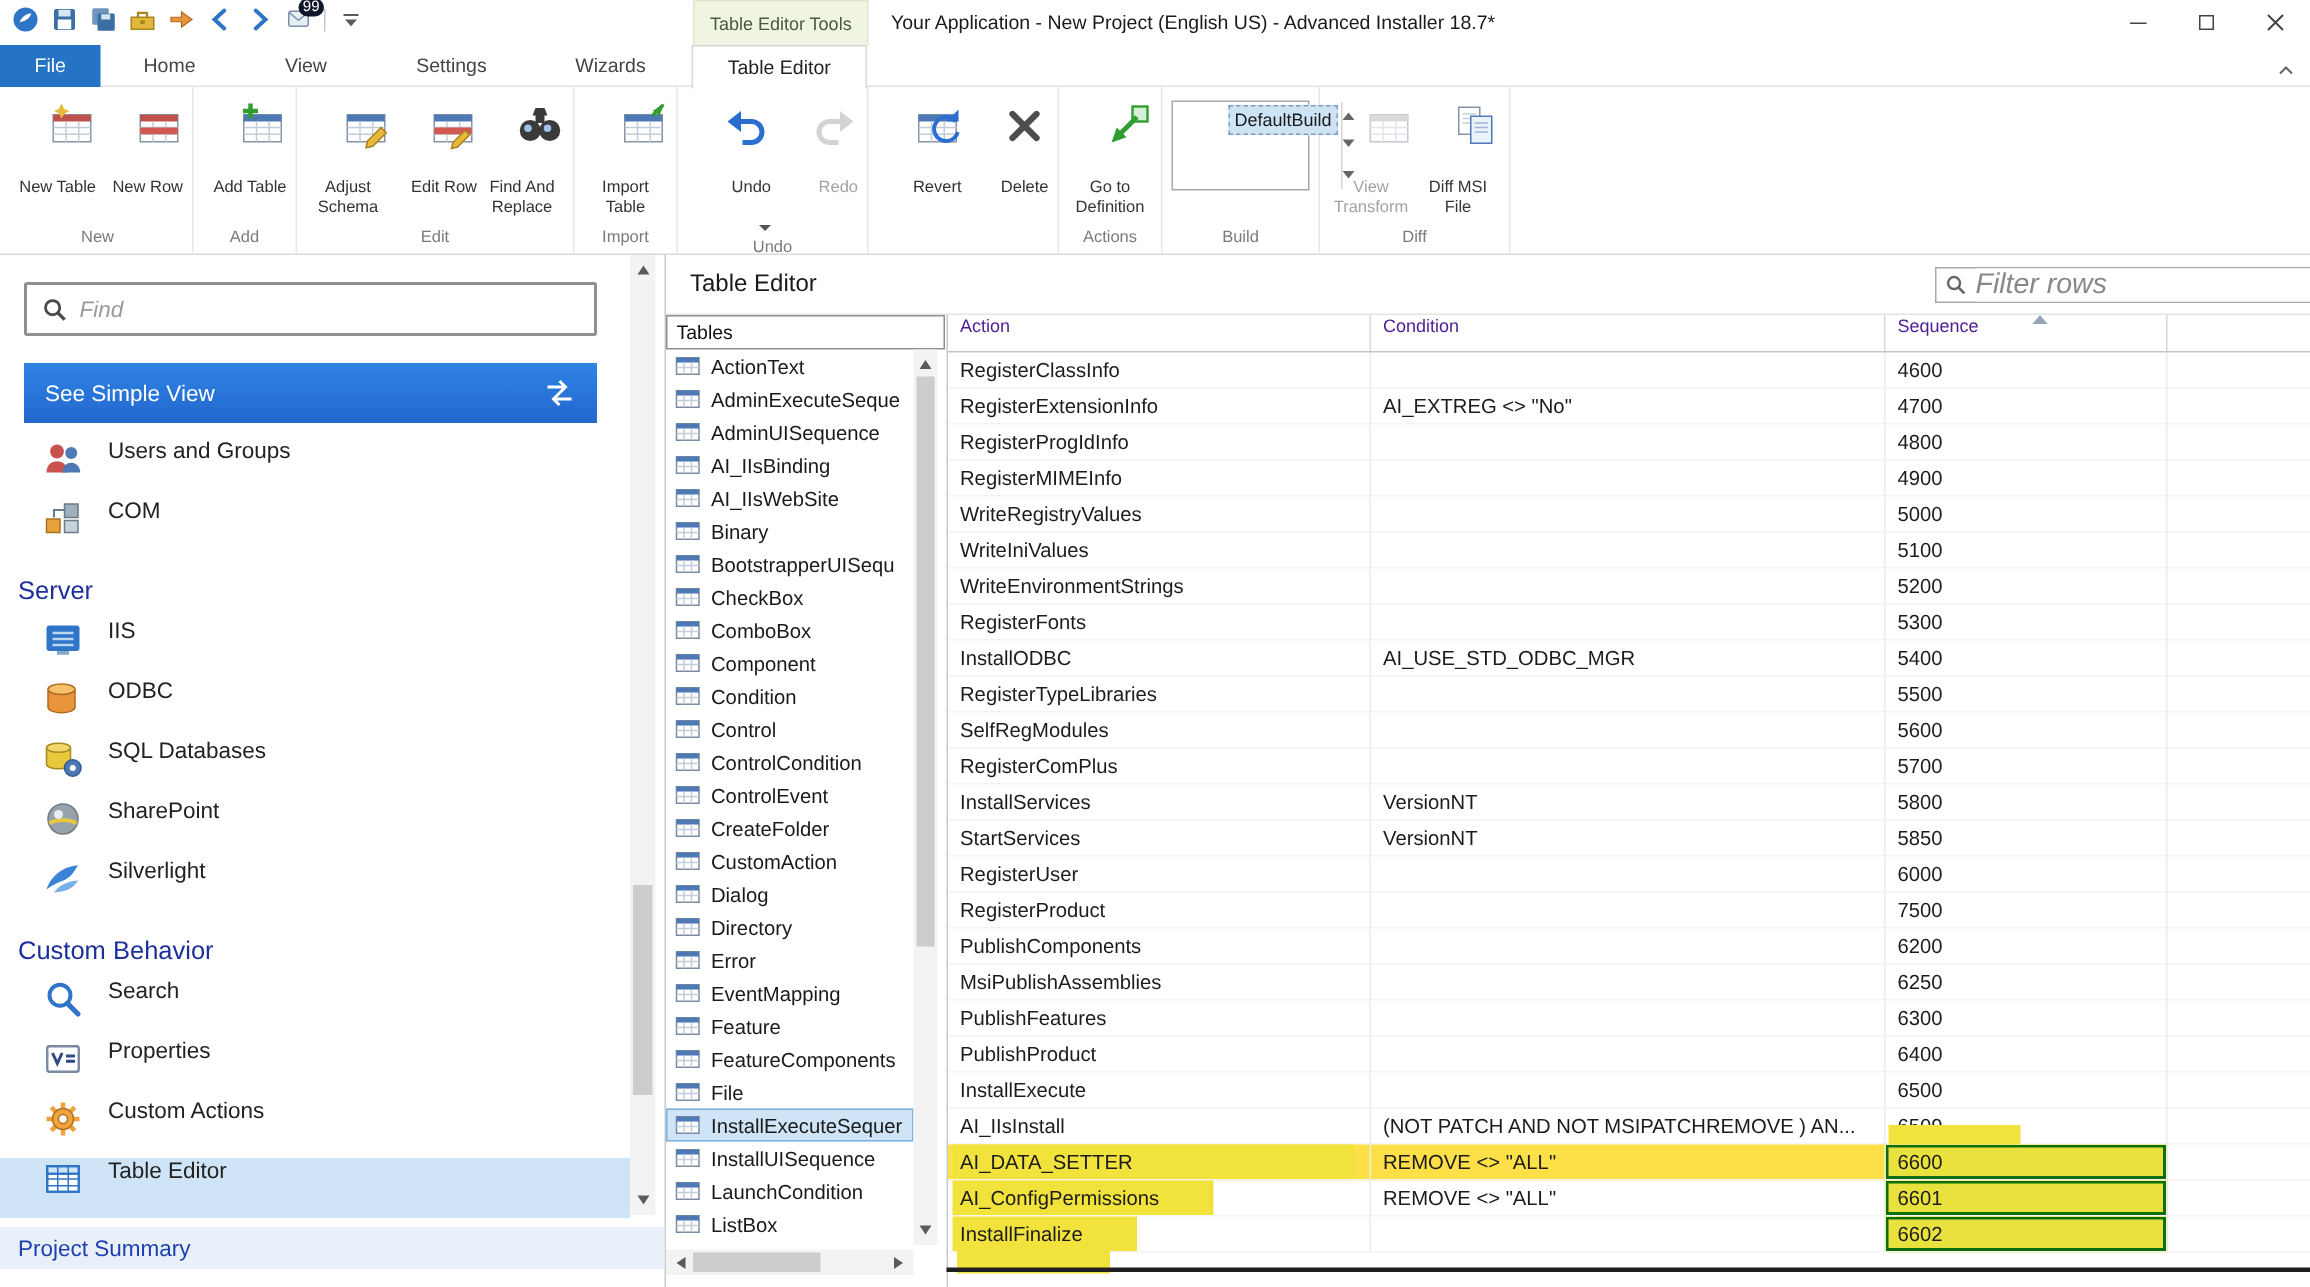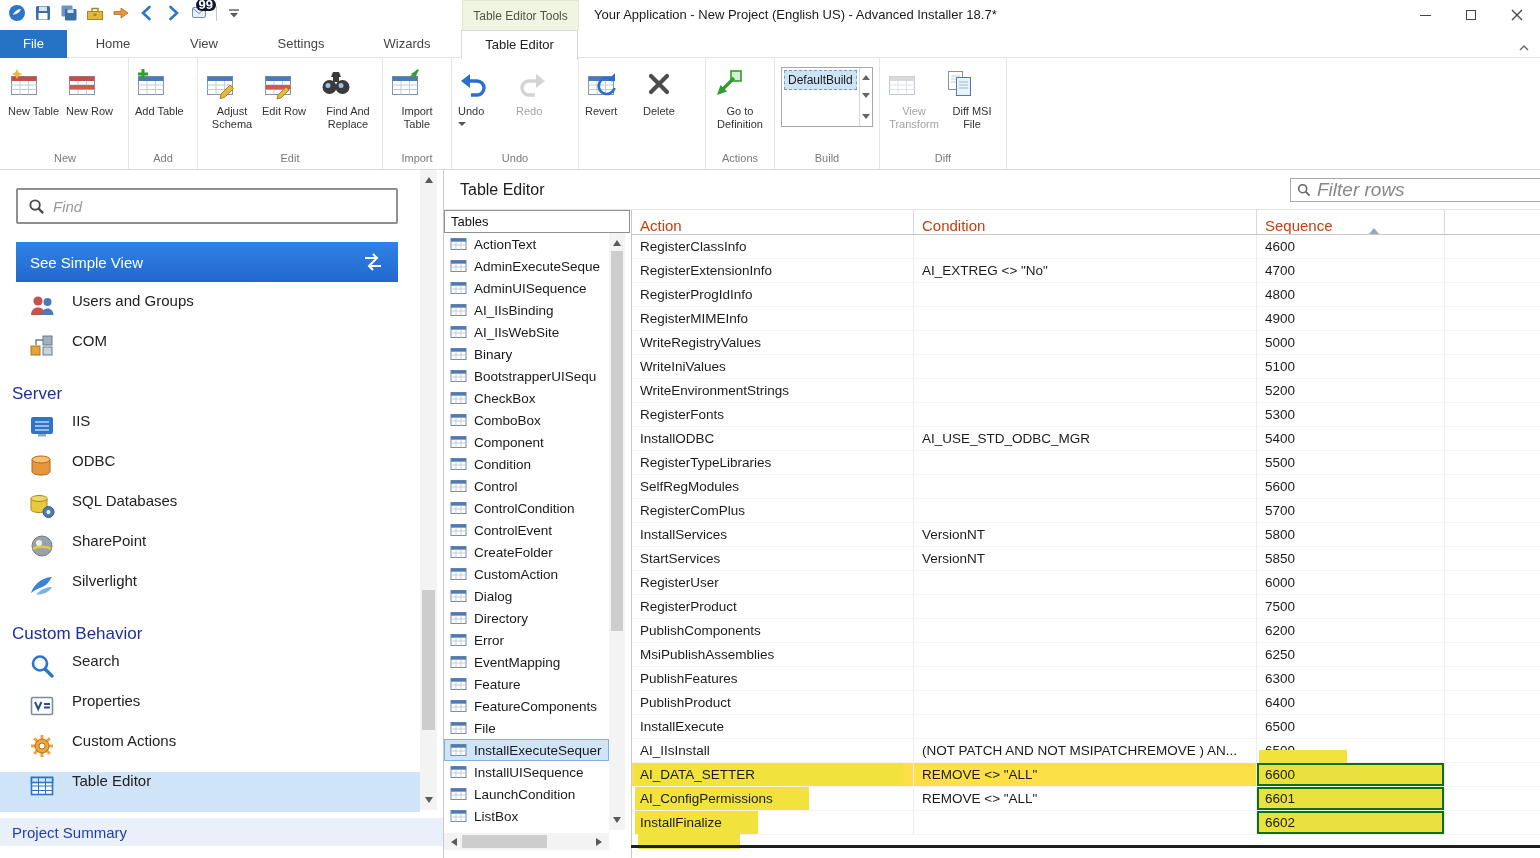--- a/index.html
+++ b/index.html
@@ -8,21 +8,21 @@
          font-family:"Liberation Sans", sans-serif; color:#1a1a1a; }
   .icon svg { display:block; }
 
   
   #titlebar { position:absolute; left:0; top:0; right:0; height:30px; background:#fff; }
   #qat { position:absolute; left:8px; top:4px; display:flex; align-items:center; gap:8px; }
   #qat .icon svg { width:18px; height:18px; }
   .qat-sep { width:1px; height:15px; background:#c6c6c6; }
   .qat-msg { position:relative; }
   .qat-badge { position:absolute; top:-5px; right:-8px; background:#0f172a; color:#fff;
-               font-size:13px; line-height:12px; padding:0 3px; border-radius:7px; font-weight:bold; }
+               font-size:10px; line-height:12px; padding:0 3px; border-radius:7px; font-weight:normal; }
   #ctx-tab { position:absolute; left:462px; top:0; width:117px; height:30px; background:#eff5e1;
              border:1px solid #e0e8cf; border-bottom:none; text-align:center; line-height:30px;
              font-size:12px; color:#4c5740; }
   #win-title { position:absolute; left:594px; top:0; height:30px; line-height:30px; font-size:13px; color:#1a1a1a; white-space:nowrap; }
   #win-controls { position:absolute; right:0; top:0; display:flex; }
   .win-btn { width:46px; height:30px; display:flex; align-items:center; justify-content:center; }
   .glyph-min { width:11px; height:1px; background:#444; display:block; }
   .glyph-max { width:10px; height:10px; border:1px solid #444; display:block; }
   .win-btn svg { width:12px; height:12px; }
 
@@ -39,27 +39,27 @@
   .tab.accent { background:#2673c5; color:#fff; }
   .tab.active { background:#fff; border:1px solid #d8d8d8; border-bottom:none; height:29px; position:relative; z-index:2; color:#222; }
 
   
   #ribbon { position:absolute; left:0; top:58px; right:0; height:112px; background:#fff;
             border-bottom:1px solid #d9d9d9; }
   #ribbon-groups { display:flex; height:100%; padding-left:2px; }
   .rgroup { display:flex; flex-direction:column; padding:3px 6px 0; border-right:1px solid #e7e7e7; }
   .rgroup-body { flex:1; display:flex; align-items:flex-start; gap:2px; }
   .rgroup-label { height:18px; line-height:15px; text-align:center; font-size:11px; color:#7a7a7a; }
-  .rbtn { width:56px; display:flex; flex-direction:column; align-items:flex-start; padding-top:7px; gap:5px; }
+  .rbtn { width:56px; display:flex; flex-direction:column; align-items:flex-end; padding-top:7px; gap:19px; }
   .rbtn-icon svg { width:32px; height:32px; }
   .rbtn-label { font-size:11px; line-height:13px; text-align:center; color:#333; }
   .rbtn.disabled .rbtn-label { color:#a3a3a3; }
   .rbtn.disabled svg { opacity:.5; }
   .dd-arrow { width:0; height:0; border:4px solid transparent; border-top-color:#555; margin-top:-1px; }
-  .build-box { width:92px; height:60px; border:1px solid #a8a8a8; background:#fff; margin-top:6px; display:flex; }
+  .build-box { width:92px; height:60px; border:1px solid #a8a8a8; background:#fff; margin-top:6px; display:flex;padding-left:35px; }
   .build-inner { flex:1; padding:2px; }
   .build-item { background:#cde4f7; border:1px dashed #7a9cc0; font-size:12px; padding:2px 3px; color:#1a1a1a; white-space:nowrap; overflow:hidden; }
   .build-rail { width:13px; border-left:1px solid #d5d5d5; display:flex; flex-direction:column; align-items:center; justify-content:space-between; padding:3px 0; }
   .tri-up-s { width:0;height:0;border:4px solid transparent;border-bottom:5px solid #666; }
   .tri-dn-s { width:0;height:0;border:4px solid transparent;border-top:5px solid #666; }
   #ribbon-collapse { position:absolute; right:10px; top:-18px; }
   #ribbon-collapse svg { width:12px; height:12px; }
 
   
   #sidebar { position:absolute; left:0; top:170px; width:420px; bottom:0; background:#fff; }
@@ -116,21 +116,21 @@
   #tv-scroll { left:609px; top:233px; width:16px; height:597px; }
   #tv-scroll .sb-thumb { top:18px; height:380px; }
   #th-scroll { position:absolute; left:444px; top:833px; width:165px; height:17px; background:#f3f3f3; }
   .sbh-arrow { position:absolute; top:0; bottom:0; width:16px; display:flex; align-items:center; justify-content:center; }
   .sbh-arrow.right { right:0; }
   #th-scroll .sb-thumb { top:2px; bottom:2px; left:18px; width:85px; height:auto; }
 
   
   #grid { position:absolute; left:631px; top:210px; right:0; bottom:0; background:#fff; border-left:1px solid #c9c9c9; }
   #grid-header { display:flex; height:25px; border-bottom:1px solid #c6c6c6; }
-  .ghcell { font-size:15px; color:#c2410c; display:flex; align-items:flex-end; padding-left:8px;
+  .ghcell { font-size:12px; color:#4c1d95; display:flex; align-items:flex-start; padding-left:8px;
             border-right:1px solid #d8d8d8; }
   .c-action { width:282px; position:relative; }
   .c-cond { width:343px; }
   .c-seq { width:188px; position:relative; }
   .c-fill { flex:1; border-right:0 !important; }
   .sort-asc { width:0; height:0; border-left:5px solid transparent; border-right:5px solid transparent;
               border-bottom:6px solid #97a7b6; margin-left:36px; }
   .grow { display:flex; height:24px; position:relative; }
   .gcell { line-height:24px; font-size:13.5px; color:#1c1c1c; padding-left:8px;
            border-right:1px solid #ececec; border-bottom:1px solid #f4f4f4; white-space:nowrap; }

